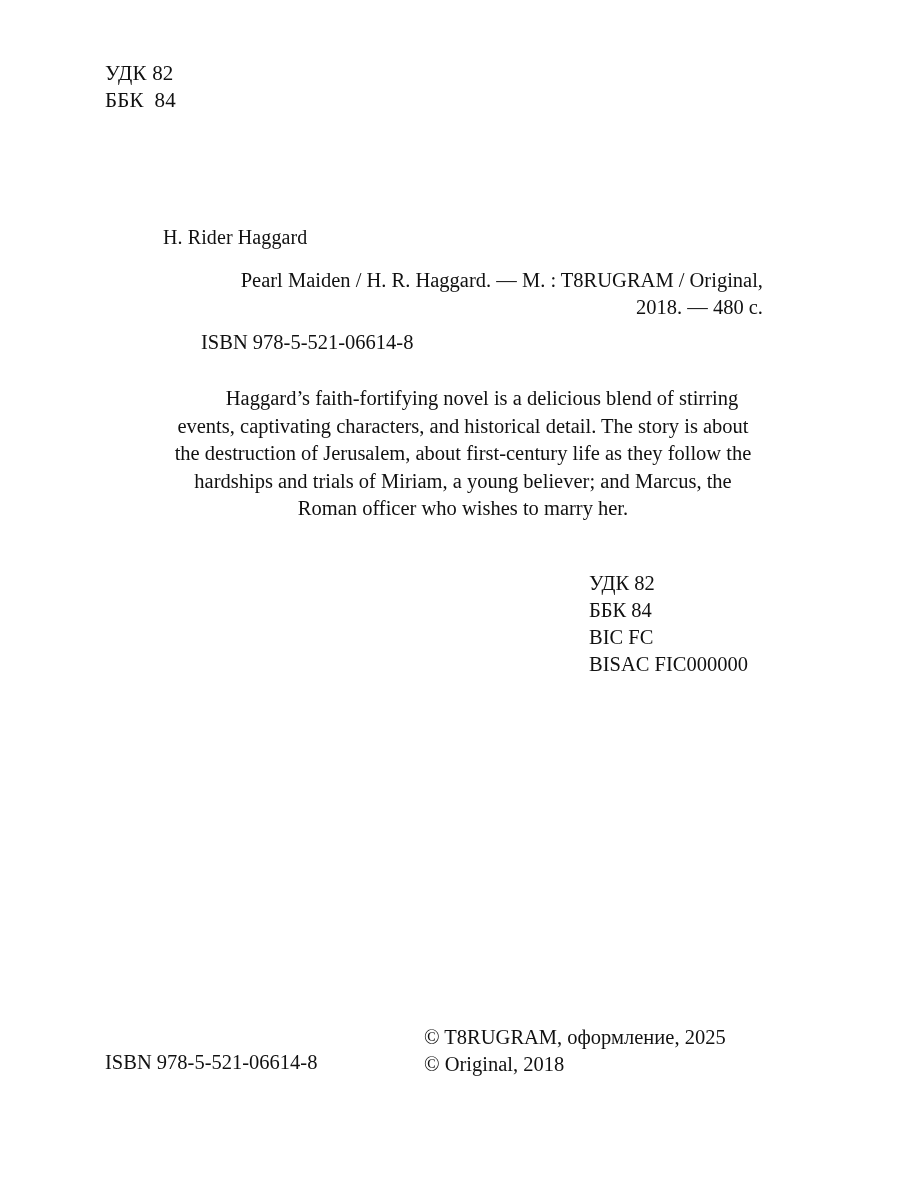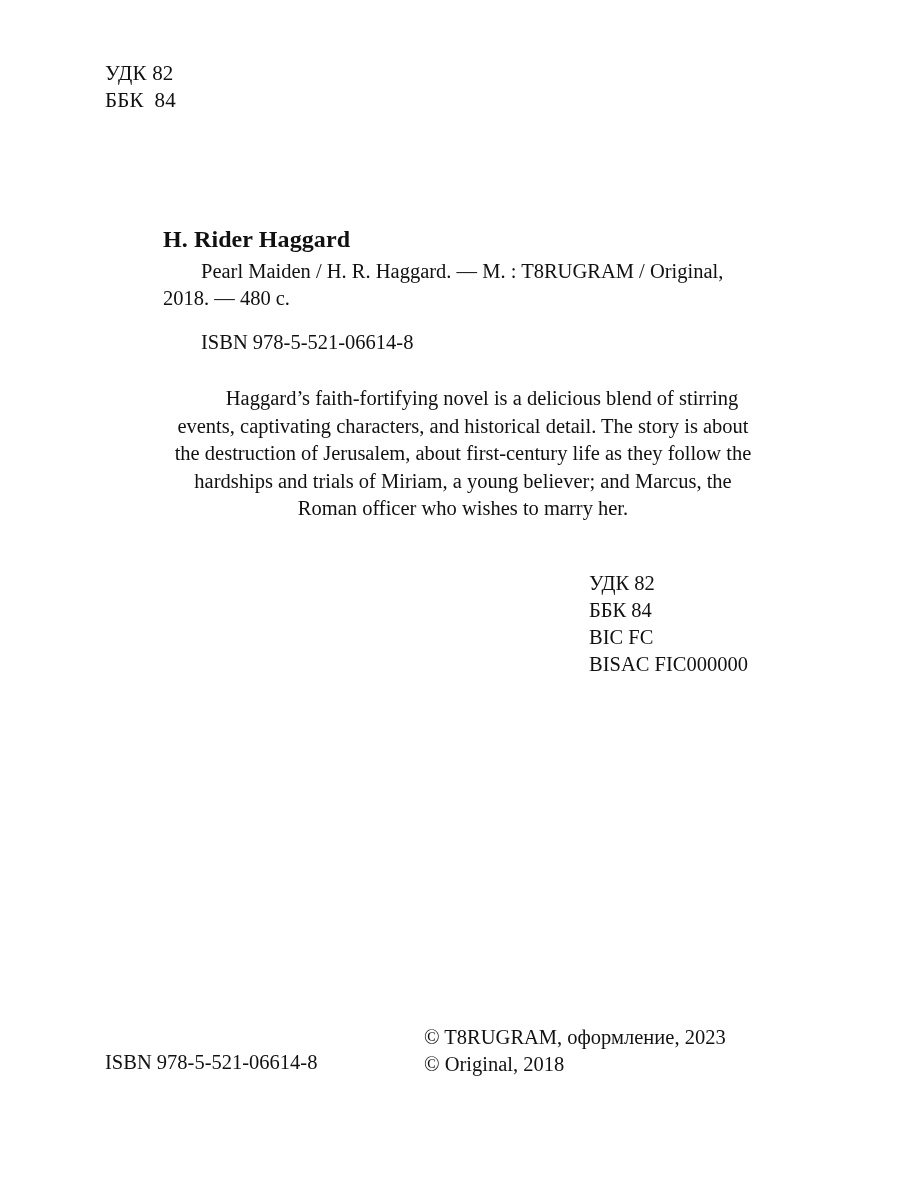--- a/index.html
+++ b/index.html
@@ -38,29 +38,30 @@
   
   .biblio {
     position: absolute;
     left: 163px;
     top: 224px;
     width: 600px;
     font-size: 20.5px;
     line-height: 1.33;
   }
   .author {
-    font-weight: bold;
-    font-size: 24px;
+    font-weight: normal;
+    font-size: 20px;
     letter-spacing: 0.1px;
   }
   .citation {
-    margin-top: 2px;
+    margin-top: 16px;
     text-indent: 38px;
     font-size: 20.5px;
     line-height: 1.34;
+    text-align: right;
   }
 
   .isbn-line {
     position: absolute;
     left: 163px;
     top: 331px;
     width: 600px;
     text-indent: 38px;
     font-size: 20.5px;
   }
@@ -128,17 +129,17 @@
   <div class="codes-right">
     <div>УДК 82</div>
     <div>ББК 84</div>
     <div>BIC FC</div>
     <div>BISAC FIC000000</div>
   </div>
 
   <div class="footer-isbn">ISBN 978-5-521-06614-8</div>
 
   <div class="footer-copyright">
-    <div>© T8RUGRAM, оформление, 2023</div>
+    <div>© T8RUGRAM, оформление, 2025</div>
     <div>© Original, 2018</div>
   </div>
 
 </div>
 
 </body></html>

